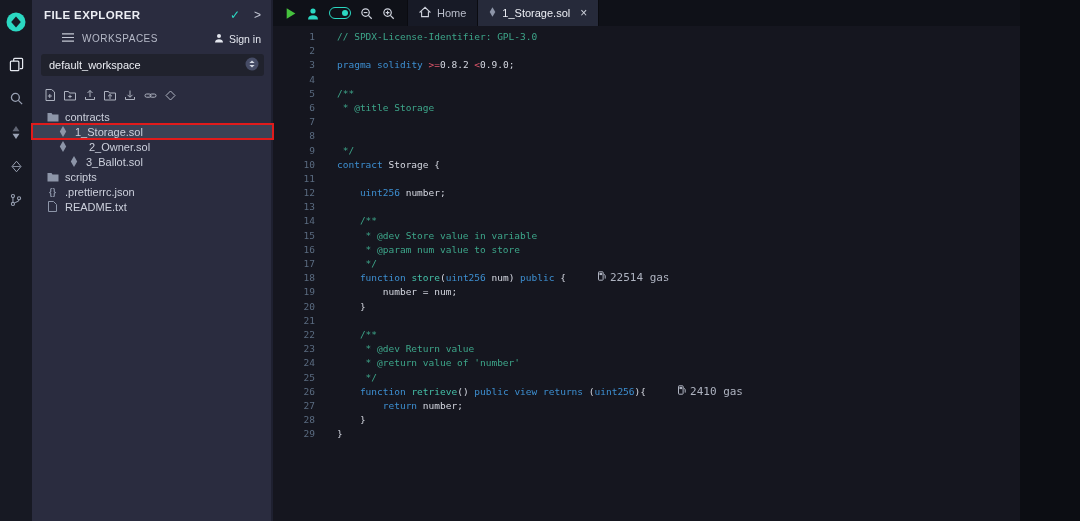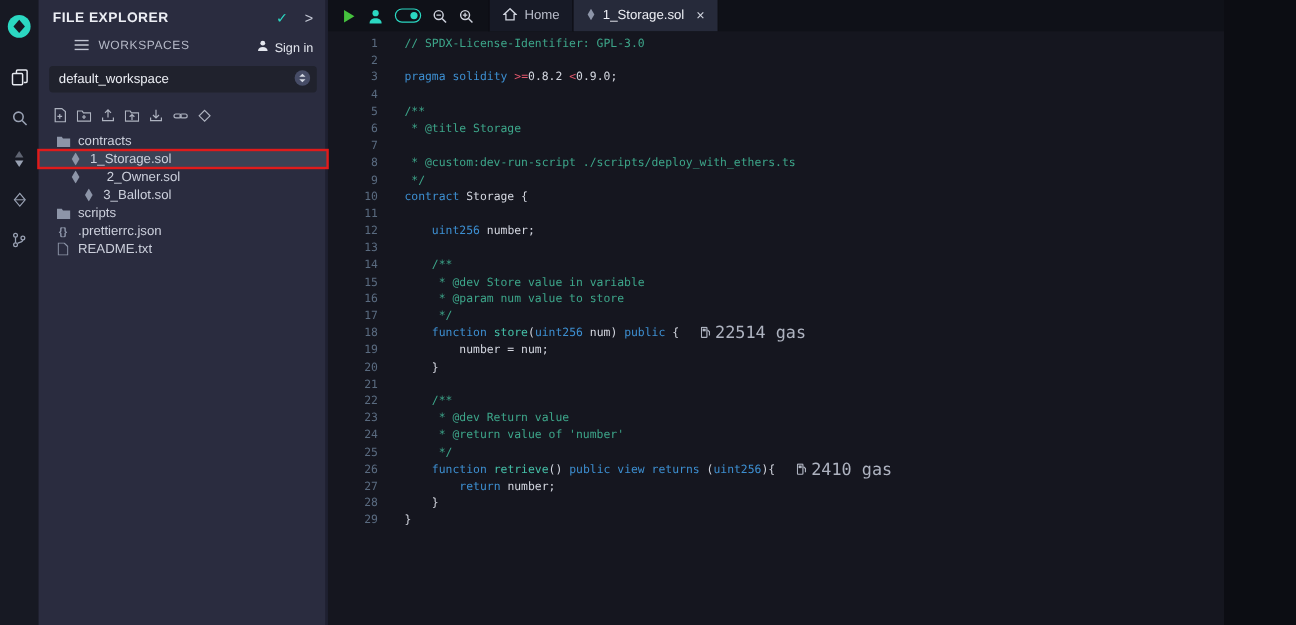--- a/index.html
+++ b/index.html
@@ -55,22 +55,22 @@
   .editor{flex:1;overflow:hidden;padding-top:4px;
     font-family:"DejaVu Sans Mono",monospace;font-size:9.5px;cursor:text}
   .code-line{display:flex;height:14.2px;line-height:14.2px;align-items:center}
   .line-num{width:58px;text-align:right;padding-right:16px;color:#5a6b80;flex-shrink:0;cursor:pointer}
   .line-code{white-space:pre;color:#d4d7e0;padding-left:6px;display:flex;align-items:center}
   .tok-c{color:#3da68a}
   .tok-k{color:#3d8fd1}
   .tok-f{color:#45c0a8}
   .tok-o{color:#e0566b}
   .tok-p{color:#d4d7e0}
-  .gas-badge{display:inline-flex;align-items:flex-start;gap:4px;margin-left:18px;
-    font-size:14px;color:#aeb3c0}
+  .gas-badge{display:inline-flex;align-items:flex-start;gap:4px;margin-left:32px;
+    font-size:11px;color:#aeb3c0}
 </style>
 </head>
 <body>
 
 <div class="app">
 
   <div class="activity-bar">
       <div class="activity-icon logo">
         <svg width="22" height="22" viewBox="0 0 22 22">
           <circle cx="11" cy="11" r="9.5" fill="#2bd8c2"></circle>
@@ -327,21 +327,20 @@
         </div>
         <div class="code-line">
           <span class="line-num">6</span>
           <span class="line-code"><span class="tok-c"> * @title Storage</span></span>
         </div>
         <div class="code-line">
           <span class="line-num">7</span>
         </div>
         <div class="code-line">
           <span class="line-num">8</span>
-          <span class="line-code"><span class="tok-c"> * @custom:dev-run-script ./scripts/deploy_with_ethers.ts</span></span>
         </div>
         <div class="code-line">
           <span class="line-num">9</span>
           <span class="line-code"><span class="tok-c"> */</span></span>
         </div>
         <div class="code-line">
           <span class="line-num">10</span>
           <span class="line-code"><span class="tok-k">contract</span><span class="tok-p"> Storage {</span></span>
         </div>
         <div class="code-line">

